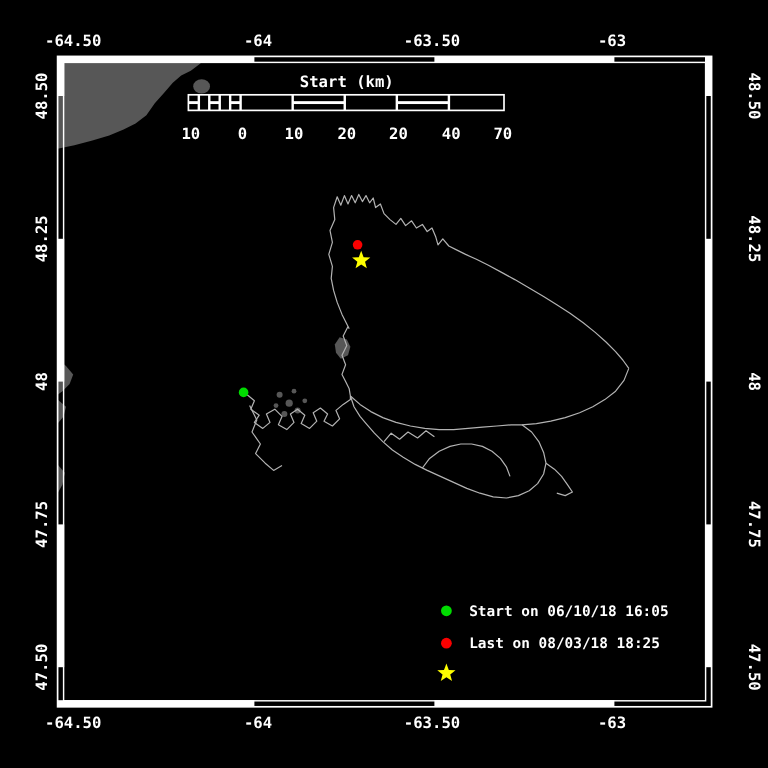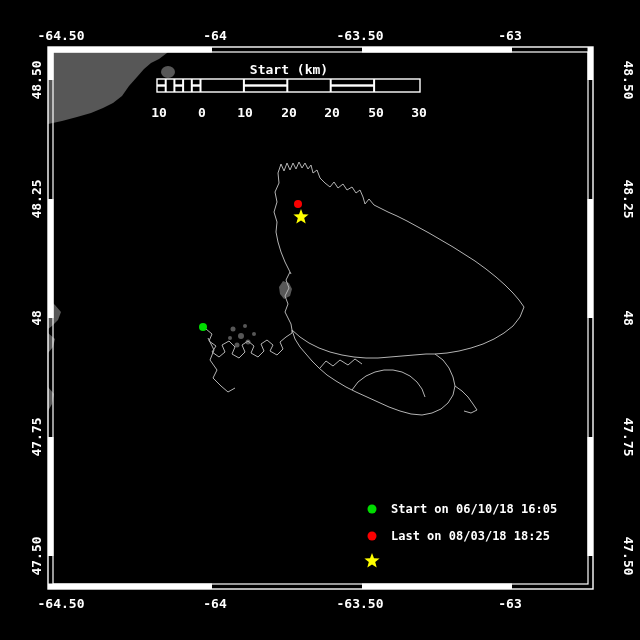--- a/index.html
+++ b/index.html
@@ -122,19 +122,19 @@
   <div class="lbl rotR" style="left:628px;top:318px">48</div>
   <div class="lbl rotR" style="left:628px;top:437px">47.75</div>
   <div class="lbl rotR" style="left:628px;top:556px">47.50</div>
 
   <div class="lbl" style="left:289px;top:69px">Start (km)</div>
   <div class="lbl scalenum" style="left:159px;top:112px">10</div>
   <div class="lbl scalenum" style="left:202px;top:112px">0</div>
   <div class="lbl scalenum" style="left:245px;top:112px">10</div>
   <div class="lbl scalenum" style="left:289px;top:112px">20</div>
   <div class="lbl scalenum" style="left:332px;top:112px">20</div>
-  <div class="lbl scalenum" style="left:376px;top:112px">50</div>
-  <div class="lbl scalenum" style="left:419px;top:112px">30</div>
+  <div class="lbl scalenum" style="left:376px;top:112px">40</div>
+  <div class="lbl scalenum" style="left:419px;top:112px">70</div>
 
   <div class="lbl legendtxt" style="left:391px;top:509px">Start on 06/10/18 16:05</div>
   <div class="lbl legendtxt" style="left:391px;top:536px">Last on 08/03/18 18:25</div>
 
 </div>
 
 </body></html>

